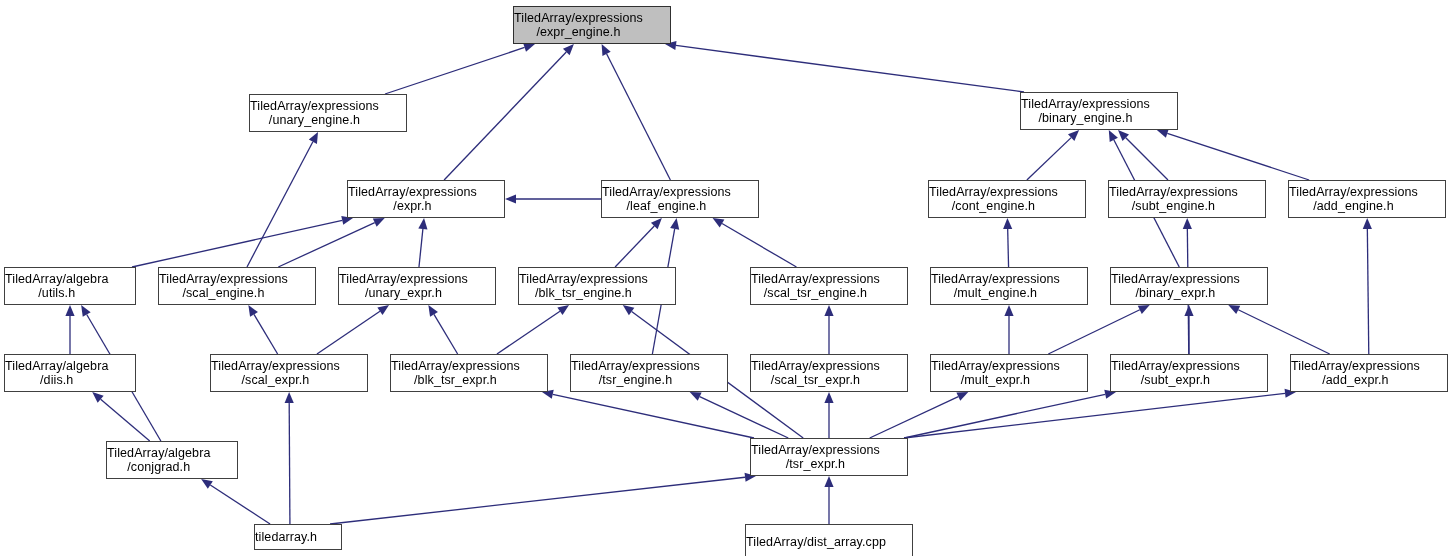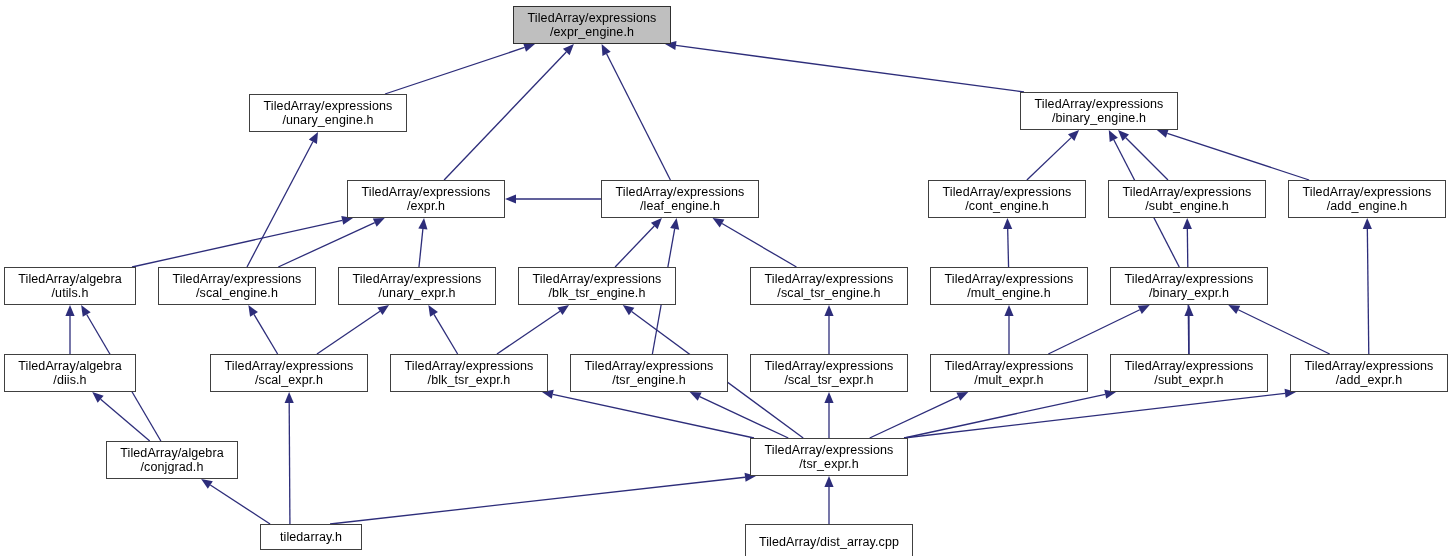--- a/index.html
+++ b/index.html
@@ -24,21 +24,20 @@
     pointer-events: none;
   }
   .node {
     position: absolute;
     box-sizing: border-box;
     border: 1px solid #404040;
     background: #ffffff;
     color: #000000;
     display: flex;
     align-items: center;
-    justify-content: center;
     text-align: center;
     font-size: 12.5px;
     line-height: 14px;
     letter-spacing: 0.1px;
     white-space: pre-line;
     z-index: 5;
   }
   .node.root {
     background: #bfbfbf;
     border-color: #303030;
@@ -266,16 +265,16 @@
       <div class="node" style="left: 930px; top: 354px; width: 158px; height: 38px;"><span class="node-label">TiledArray/expressions
 /mult_expr.h</span></div>
       <div class="node" style="left: 1110px; top: 354px; width: 158px; height: 38px;"><span class="node-label">TiledArray/expressions
 /subt_expr.h</span></div>
       <div class="node" style="left: 1290px; top: 354px; width: 158px; height: 38px;"><span class="node-label">TiledArray/expressions
 /add_expr.h</span></div>
       <div class="node" style="left: 106px; top: 441px; width: 132px; height: 38px;"><span class="node-label">TiledArray/algebra
 /conjgrad.h</span></div>
       <div class="node" style="left: 750px; top: 438px; width: 158px; height: 38px;"><span class="node-label">TiledArray/expressions
 /tsr_expr.h</span></div>
-      <div class="node" style="left: 260px; top: 524px; width: 102px; height: 26px;"><span class="node-label">tiledarray.h</span></div>
+      <div class="node" style="left: 254px; top: 524px; width: 88px; height: 26px;"><span class="node-label">tiledarray.h</span></div>
       <div class="node" style="left: 745px; top: 524px; width: 168px; height: 36px;"><span class="node-label">TiledArray/dist_array.cpp</span></div>
     </div>
 </div>
 
 </body></html>

